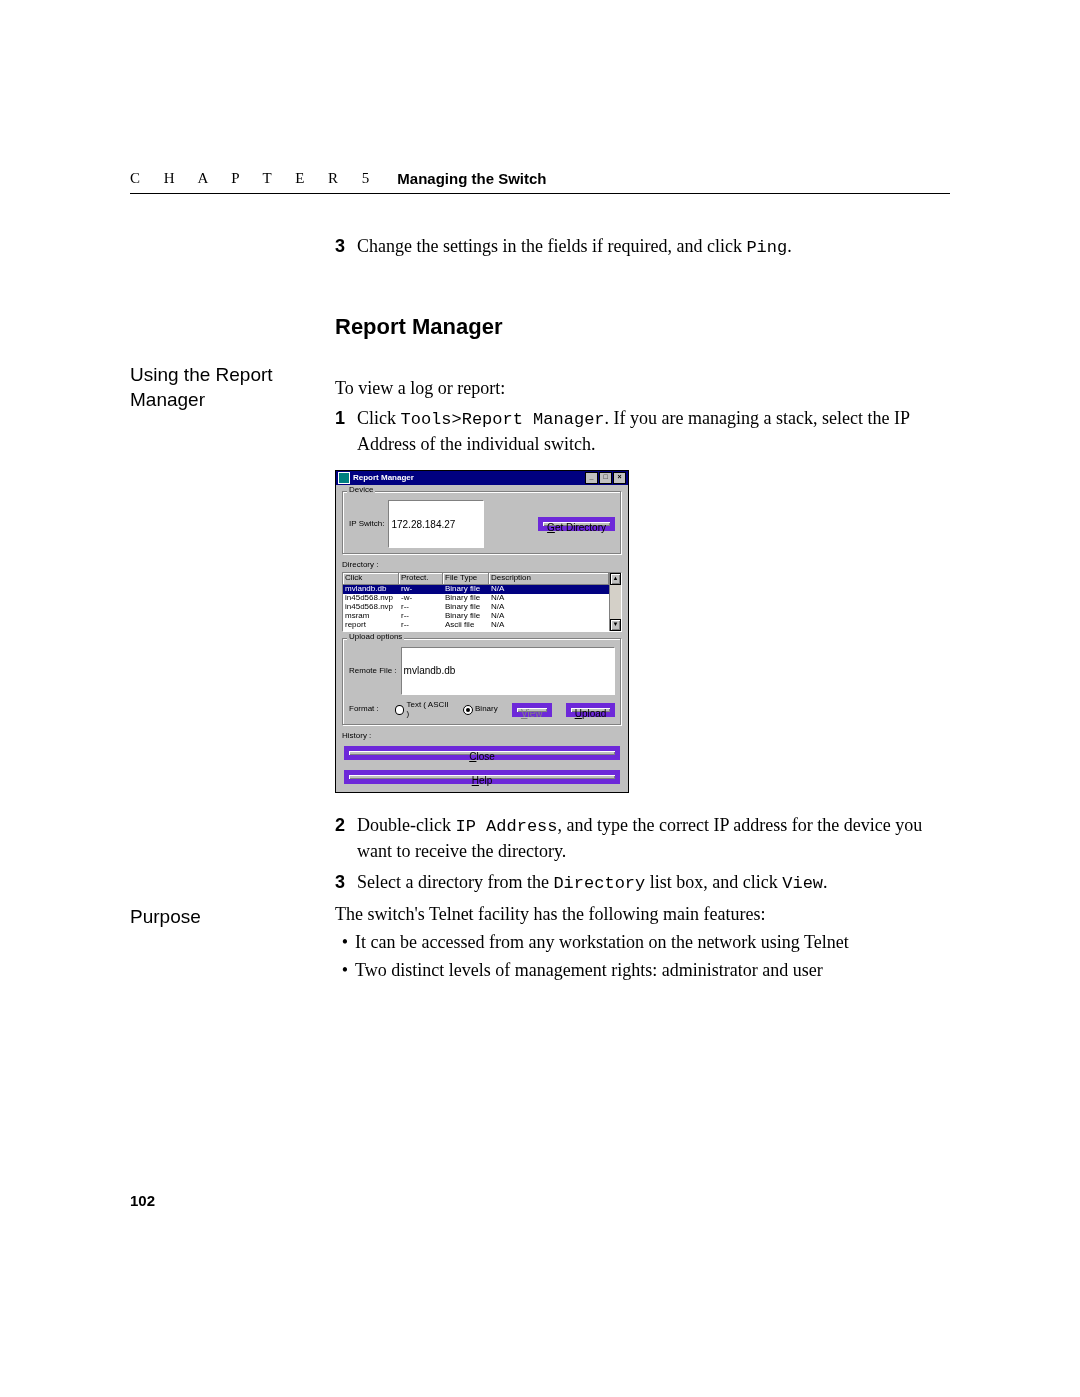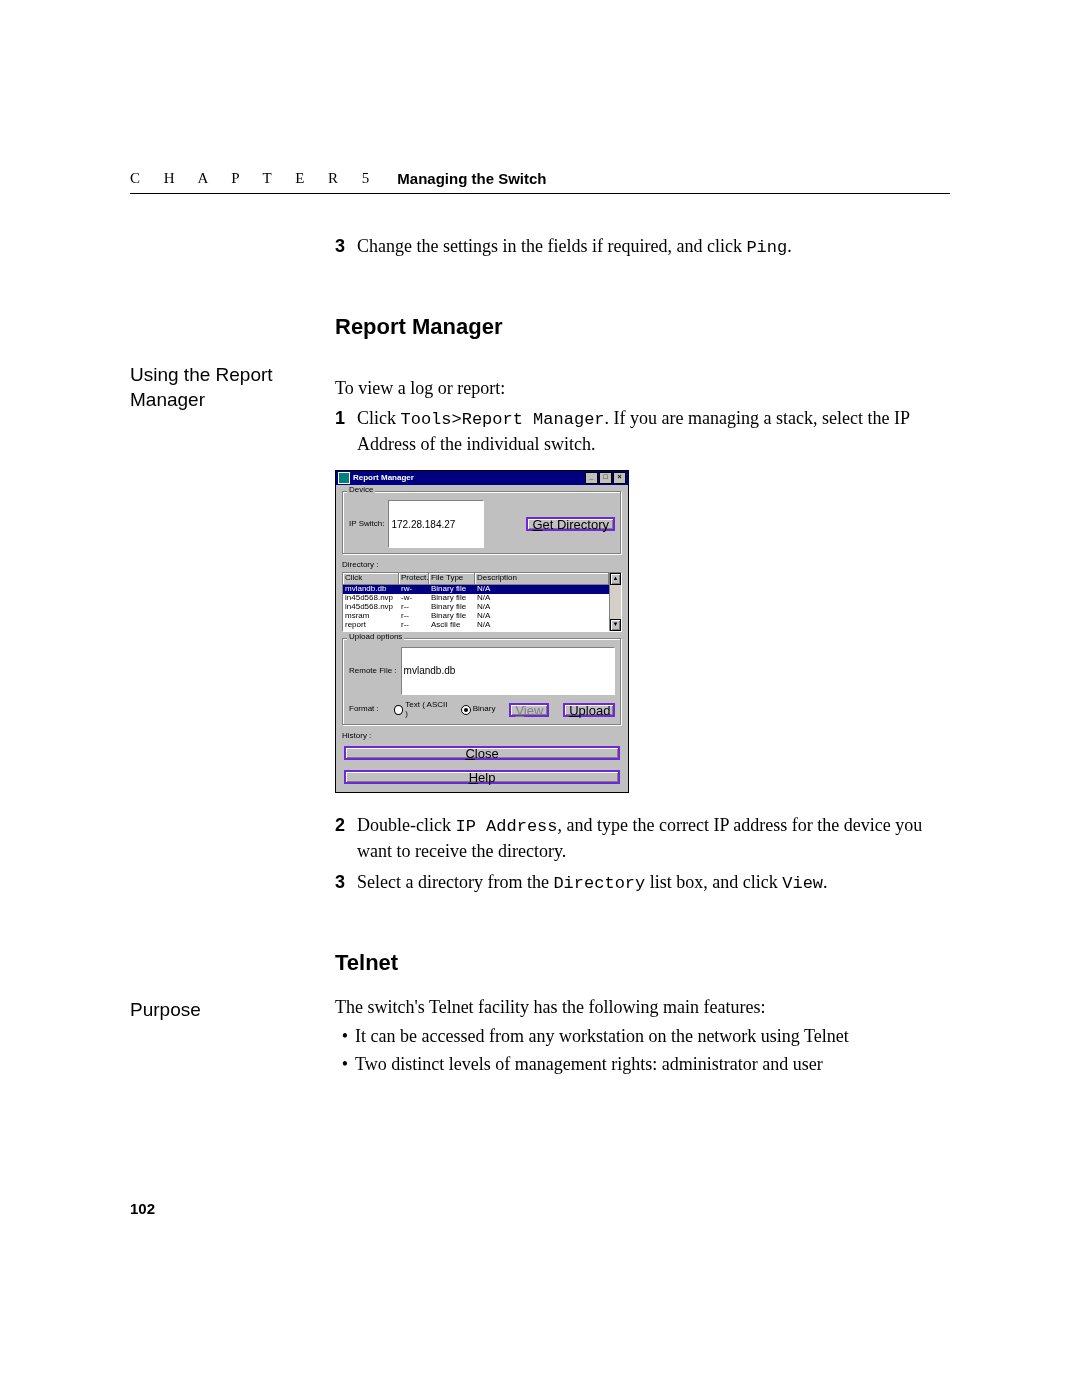--- a/index.html
+++ b/index.html
@@ -87,21 +87,21 @@
   }
   ul.bullets > li::before {
     content: "•";
     width: 20px;
     flex: 0 0 20px;
     text-align: center;
   }
   .page-number {
     position: absolute;
     left: 130px;
-    bottom: 180px;
+    bottom: 188px;
     font-family: Arial, Helvetica, sans-serif;
     font-weight: bold;
     font-size: 15px;
   }
 
   
   .dialog-wrap {
     margin: 14px 0 20px 0;
   }
   .win {
@@ -176,23 +176,23 @@
     border: 1px solid #808080;
     border-right-color: #fff;
     border-bottom-color: #fff;
     background: #fff;
     padding: 18px 2px;
     height: 10px;
     box-sizing: content-box;
   }
   .d-btn {
     font-family: "MS Sans Serif", Arial, sans-serif;
-    font-size: 13px;
+    font-size: 10px;
     background: #c0c0c0;
-    border: 2px solid #6d28d9;
+    border: 5px solid #6d28d9;
     box-shadow: inset 1px 1px 0 #fff, inset -1px -1px 0 #808080;
     padding: 1px 4px;
     height: 14px;
     box-sizing: border-box;
     min-width: 46px;
     text-align: center;
     line-height: 10px;
   }
   .d-btn.disabled { color: #808080; }
   .list {
@@ -221,21 +221,21 @@
   .list .r { display:flex; }
   .list .r > div {
     padding: 0 2px;
     box-sizing: border-box;
     overflow: hidden;
     white-space: nowrap;
     height: 9px;
   }
   .list .r.sel { background:#000080; color:#fff; }
   .c-name { width: 56px; }
-  .c-prot { width: 30px; }
+  .c-prot { width: 44px; }
   .c-type { width: 46px; }
   .c-desc { flex: 1; }
   .list .sb {
     width: 11px;
     background:#c0c0c0;
     display:flex;
     flex-direction:column;
     border-left:1px solid #808080;
   }
   .list .sb .arrow {
@@ -436,26 +436,20 @@
           <li>
             <span class="num">3</span>
             <span class="txt">
               <span>Select a directory from the </span><code>Directory</code><span> list box, and click </span><code>View</code><span>.</span>
             </span>
           </li>
         </ol>
       </div>
     </div>
 
-    <div class="row">
-      <div class="margin-col"></div>
-      <div class="body-col">
-        <h2 class="section">Telnet</h2>
-      </div>
-    </div>
 
     <div class="row">
       <div class="margin-col">Purpose</div>
       <div class="body-col">
         <p style="margin:0 0 4px 0">The switch's Telnet facility has the following main features:</p>
         <ul class="bullets" id="telnet-bullets">
             <li>
               <span>It can be accessed from any workstation on the network using Telnet</span>
             </li>
             <li>

